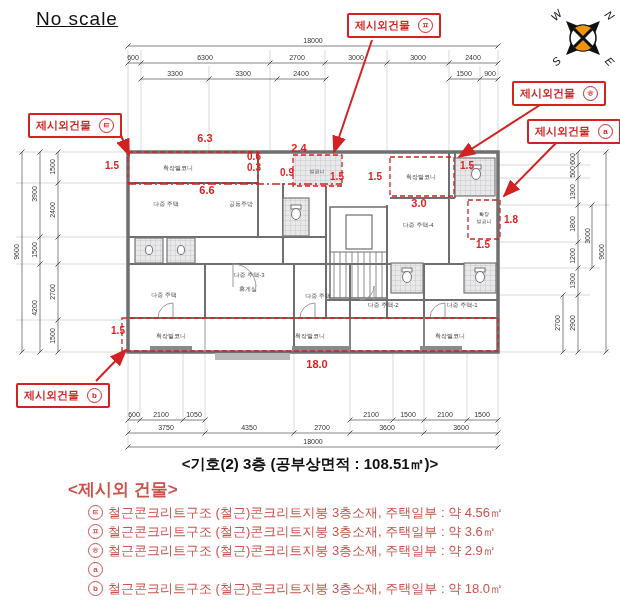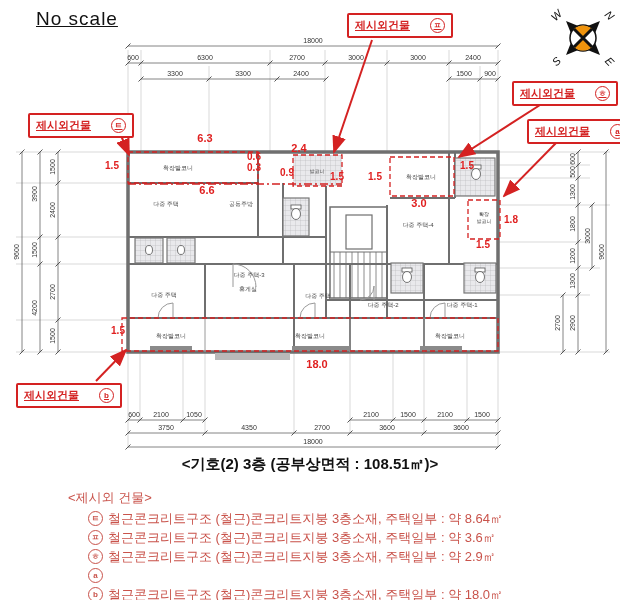--- a/index.html
+++ b/index.html
@@ -27,34 +27,34 @@
   .hair{stroke:#c9c9c9;stroke-width:0.7;}
   .dimline{stroke:#666;stroke-width:0.8;fill:none;}
   .tick{stroke:#555;stroke-width:1;}
   .wall{stroke:#6f6f6f;fill:none;}
   .lightwall{stroke:#9a9a9a;fill:none;}
   .redDash{stroke:var(--annotation_red);stroke-width:1.3;fill:none;}
   .redArrow{stroke:var(--annotation_red);stroke-width:2;fill:none;}
   .callout{
     position:absolute;border:2px solid var(--annotation_red);background:#fff;
     color:var(--annotation_red);font-weight:bold;font-size:11px;
-    padding:3px 6px;white-space:nowrap;display:flex;align-items:center;gap:20px;
-    border-radius:2px;z-index:5;text-decoration:underline;
+    padding:3px 6px;white-space:nowrap;display:flex;align-items:center;gap:8px;
+    border-radius:2px;z-index:5;
   }
   .circ{
     display:inline-block;width:13px;height:13px;border:1.3px solid currentColor;
     border-radius:50%;font-size:8px;line-height:13px;text-align:center;
     font-weight:bold;flex:0 0 auto;
   }
   .title{
     position:absolute;left:0;top:455px;width:620px;text-align:center;
     font-size:15px;font-weight:bold;color:#111;
   }
   .legend{position:absolute;left:68px;top:478px;color:var(--legend_red);}
-  .legend-heading{font-size:13px;font-weight:normal;margin-bottom:2px;margin-top:11px;}
+  .legend-heading{font-size:17px;font-weight:bold;margin-bottom:2px;}
   .legend-item{
     display:flex;align-items:center;gap:5px;font-size:13px;
     margin-left:20px;height:19px;
   }
 </style>
 </head>
 <body>
 
 <div class="no-scale">No scale</div>
 
@@ -297,21 +297,21 @@
   <span>제시외건물</span>
   <span class="circ">b</span>
 </div>
 
 <div class="title">&lt;기호(2) 3층 (공부상면적 : 108.51㎡)&gt;</div>
 
 <div class="legend">
   <div class="legend-heading">&lt;제시외 건물&gt;</div>
   <div class="legend-item">
     <span class="circ">ㅌ</span>
-    <span>철근콘크리트구조 (철근)콘크리트지붕 3층소재, 주택일부 : 약 8.64㎡</span>
+    <span>철근콘크리트구조 (철근)콘크리트지붕 3층소재, 주택일부 : 약 4.56㎡</span>
   </div>
   <div class="legend-item">
     <span class="circ">ㅍ</span>
     <span>철근콘크리트구조 (철근)콘크리트지붕 3층소재, 주택일부 : 약 3.6㎡</span>
   </div>
   <div class="legend-item">
     <span class="circ">ㅎ</span>
     <span>철근콘크리트구조 (철근)콘크리트지붕 3층소재, 주택일부 : 약 2.9㎡</span>
   </div>
   <div class="legend-item">

